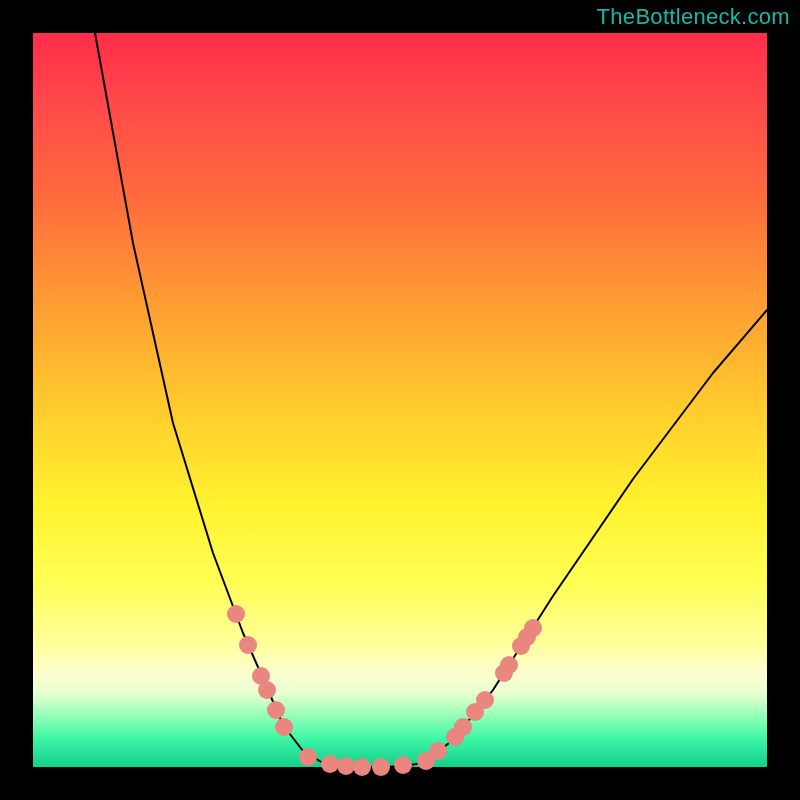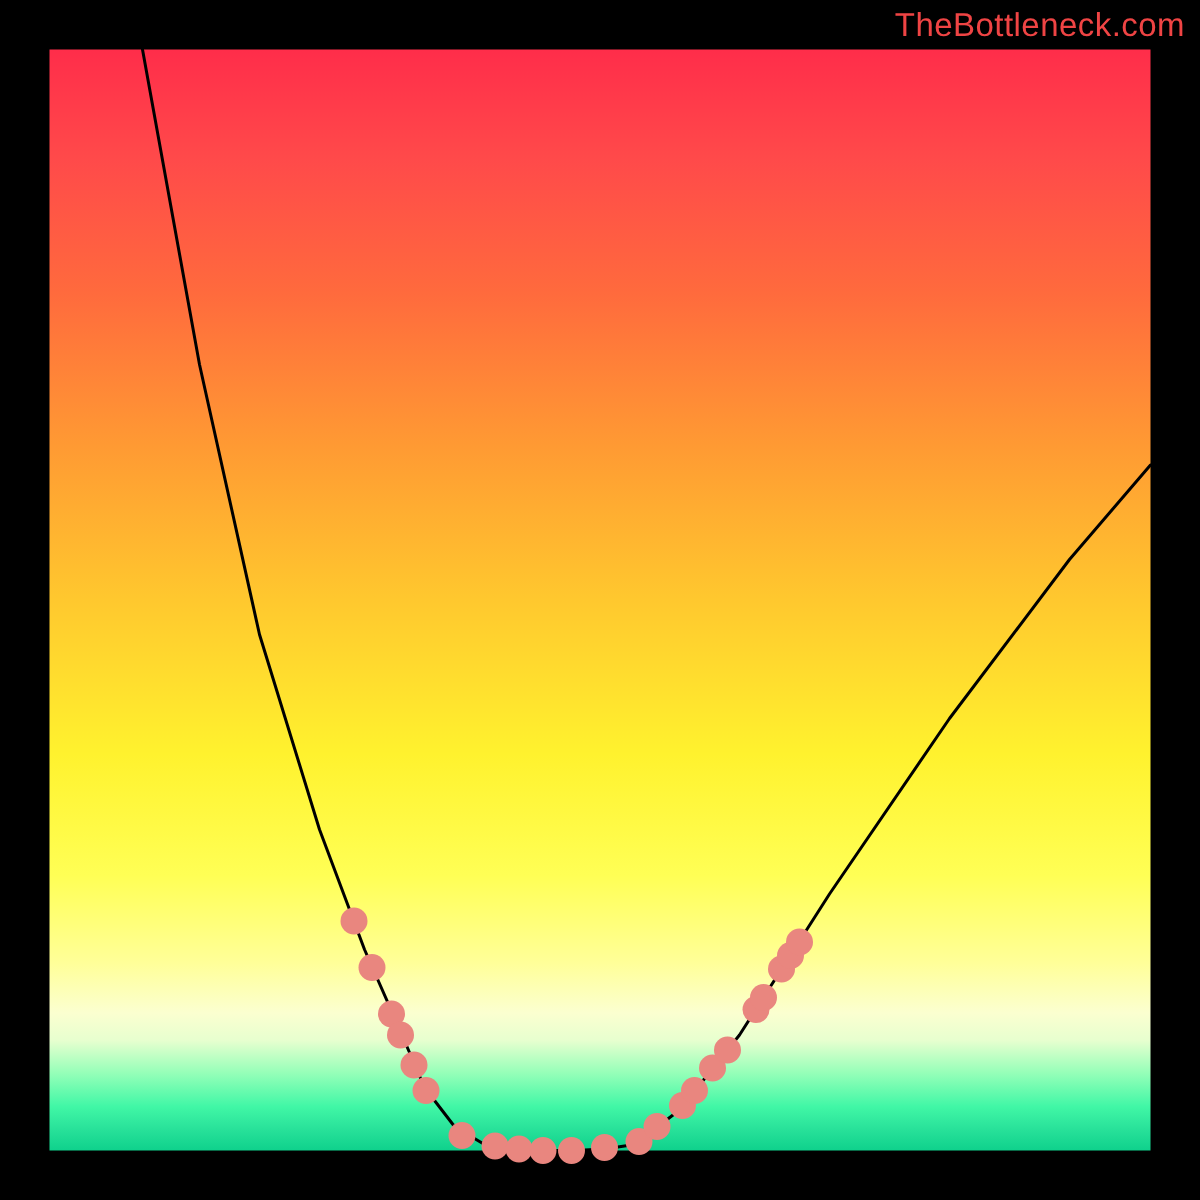--- a/index.html
+++ b/index.html
@@ -39,21 +39,21 @@
       #41f7a6 96%,
       #29e29a 98%,
       #0fd18c 100%);
   }
   .watermark {
     position: absolute;
     top: 4px;
     right: 10px;
     font-family: Arial, Helvetica, sans-serif;
     font-size: 22px;
-    color: #ef4444;
+    color: #14b8a6;
     letter-spacing: 0.3px;
     user-select: none;
   }
   svg.curve {
     position: absolute;
     top: 0;
     left: 0;
     width: 734px;
     height: 734px;
     overflow: visible;

